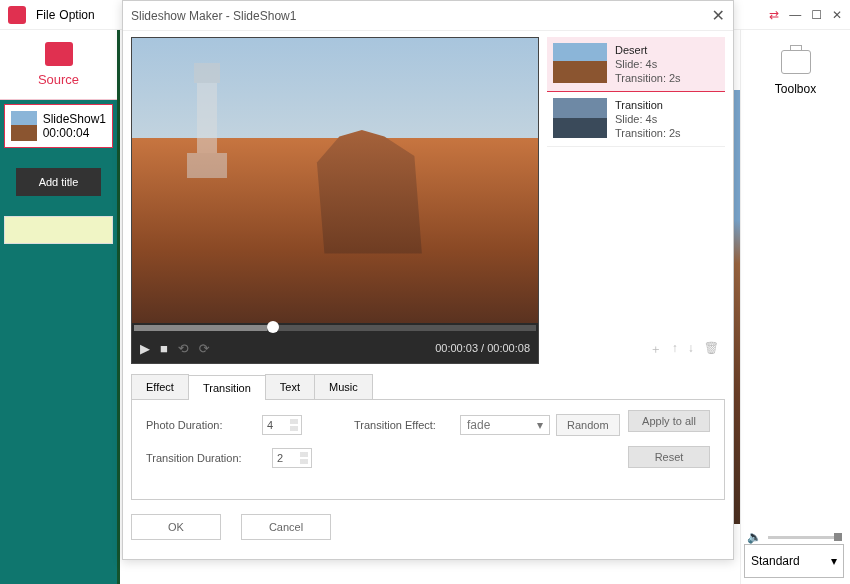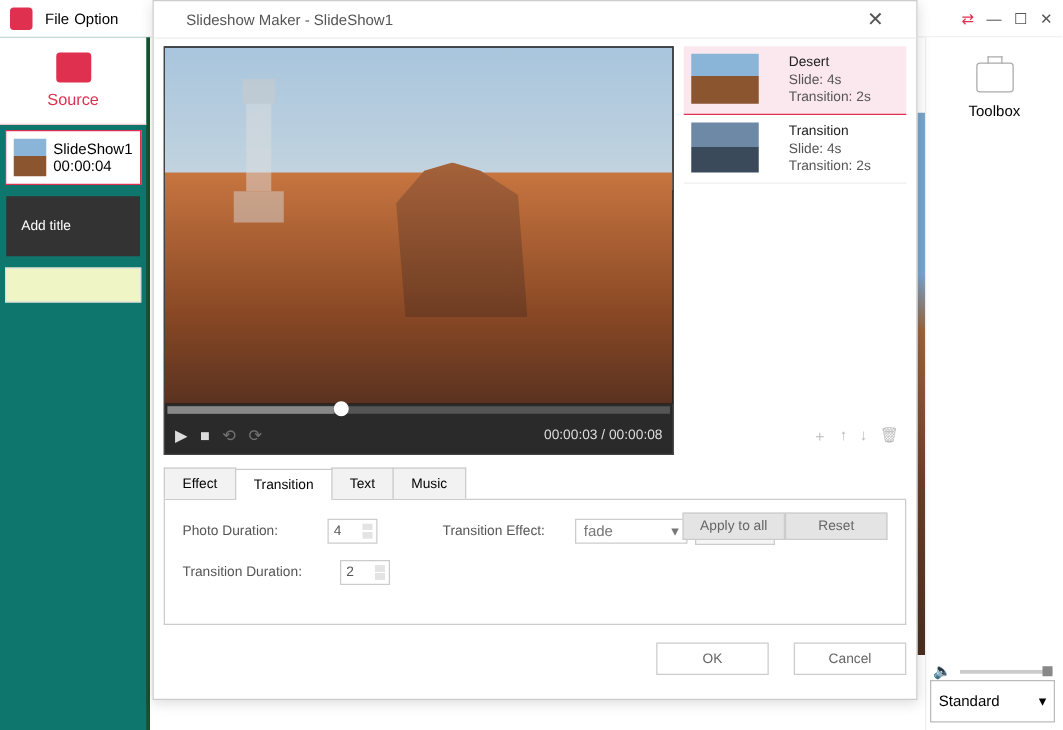--- a/index.html
+++ b/index.html
@@ -13,76 +13,76 @@
 .main{display:flex;height:554px}
 .left{width:120px;background:#0f766e;border-right:3px solid #14532d;display:flex;flex-direction:column}
 .source-tab{background:#fff;padding:12px 0;text-align:center;position:relative;border-bottom:1px solid #f0c5d0}
 .source-tab:after{content:"";position:absolute;right:-10px;top:0;bottom:0;width:20px;background:#fff;clip-path:polygon(0 0,50% 50%,0 100%)}
 .source-icon{width:28px;height:24px;background:#e03050;margin:0 auto 6px;border-radius:3px}
 .source-label{color:#e03050;font-size:13px}
 .slide-item{display:flex;padding:6px;border:1px solid #e03050;margin:4px;align-items:center;background:#fff}
 .slide-thumb{width:48px;height:30px;background:linear-gradient(to bottom,#8bb5d8 45%,#8b5530 45%)}
 .slide-meta{margin-left:6px;font-size:11px}
 .slide-meta div{line-height:14px}
-.add-title{margin-top:auto;background:#333;color:#fff;padding:18px 12px;margin:5px;cursor:pointer;font-size:11px}
+.add-title{margin-top:auto;background:#333;color:#fff;padding:8px 12px;margin:16px;text-align:center;cursor:pointer;font-size:11px}
 .bottom-strip{height:28px;background:#f0f5c5;border:1px solid #ddd;margin:4px}
 .center{flex:1;position:relative}
 .right{width:110px;background:#fff;border-left:1px solid #eee;display:flex;flex-direction:column;align-items:center;padding-top:20px}
 .toolbox-icon{width:30px;height:24px;border:1px solid #aaa;border-radius:3px;margin-bottom:8px;position:relative}
 .toolbox-icon:before{content:"";position:absolute;top:-6px;left:8px;right:8px;height:5px;border:1px solid #aaa;border-bottom:none}
 .preview-strip{position:absolute;right:0;top:60px;width:96px;bottom:60px;background:#000;overflow:hidden}
 .preview-strip-inner{height:100%;background:linear-gradient(to bottom,#7aa5cc 30%,#9a6540 40%,#6b3f28 70%,#4a2f20)}
 .volume-row{position:absolute;bottom:40px;right:8px;display:flex;align-items:center;gap:6px;width:95px}
 .volume-row .track{flex:1;height:3px;background:#ccc;position:relative}
 .volume-row .handle{position:absolute;right:0;top:-3px;width:8px;height:8px;background:#888}
 .quality-sel{position:absolute;bottom:6px;right:6px;width:100px;height:22px;border:1px solid #bbb;display:flex;align-items:center;padding:16px 6px;justify-content:space-between;cursor:pointer;font-size:11px}
 
 .modal{position:absolute;left:122px;top:0;width:612px;height:560px;background:#fff;border:1px solid #ccc;box-shadow:0 2px 10px rgba(0,0,0,.15);z-index:10;display:flex;flex-direction:column}
-.modal-title{height:30px;display:flex;align-items:center;padding:0 26px;border-bottom:1px solid #eee;color:#555}
+.modal-title{height:30px;display:flex;align-items:center;padding:0 8px;border-bottom:1px solid #eee;color:#555}
 .modal-title .close{margin-left:auto;cursor:pointer;font-size:16px;color:#555}
 .modal-body{flex:1;display:flex;flex-direction:column;padding:6px 8px}
 .top-row{display:flex;gap:8px}
 .player{width:408px;background:#2a2a2a;border:1px solid #444}
 .player-canvas{height:285px;position:relative;overflow:hidden;background:#000}
 .sky{position:absolute;top:0;left:0;right:0;height:40%;background:linear-gradient(#a8c5dd,#c5d5df)}
 .mesa{position:absolute;bottom:0;left:0;right:0;height:65%;background:linear-gradient(#c77540,#8a4925 60%,#5a3220)}
 .butte{position:absolute;left:40%;top:30%;width:150px;height:130px;background:linear-gradient(#a8643c,#6e3c22);clip-path:polygon(20% 100%,15% 30%,30% 10%,45% 5%,60% 10%,80% 25%,85% 100%)}
 .lighthouse{position:absolute;left:55px;top:25px;width:40px;height:100px;opacity:.5}
 .lighthouse .tower{width:20px;height:70px;background:#ddd;margin:0 auto}
 .lighthouse .top{width:26px;height:20px;background:#ccc;margin:0 auto}
 .lighthouse .house{width:40px;height:25px;background:#d5d5d5}
 .seek{height:6px;background:#555;position:relative;margin:2px}
 .seek .fill{position:absolute;left:0;top:0;bottom:0;width:33%;background:#888}
 .seek .dot{position:absolute;left:33%;top:-4px;width:12px;height:12px;background:#fff;border-radius:50%}
 .controls{height:30px;display:flex;align-items:center;padding:0 8px;gap:10px;color:#ccc}
 .controls .time{margin-left:auto;font-size:11px;color:#ddd}
 .ctrl-btn{cursor:pointer;color:#ddd;font-size:13px}
 .playlist{flex:1;display:flex;flex-direction:column}
-.pl-item{display:flex;padding:6px;gap:24px;border-bottom:1px solid #eee;cursor:pointer}
+.pl-item{display:flex;padding:6px;gap:8px;border-bottom:1px solid #eee;cursor:pointer}
 .pl-item.active{background:#fbe8ee;border-bottom:1px solid #e03050}
 .pl-thumb{width:54px;height:40px;background:linear-gradient(#8bb5d8 45%,#8b5530 45%)}
 .pl-thumb.lh{background:linear-gradient(#6e89a5 50%,#3a4a5a 50%)}
 .pl-meta div{font-size:11px;line-height:14px;color:#555}
 .pl-meta .name{color:#222}
 .pl-actions{margin-top:auto;display:flex;justify-content:flex-end;gap:10px;padding:6px;color:#bbb}
 .pl-actions span{cursor:pointer}
 .tabs{display:flex;margin-top:10px;border-bottom:1px solid #ccc}
 .tab{padding:6px 14px;border:1px solid #ccc;border-bottom:none;background:#f2f2f2;cursor:pointer;font-size:11px;margin-right:-1px}
 .tab.active{background:#fff;position:relative;top:1px}
 .panel{border:1px solid #ccc;border-top:none;padding:14px;height:100px;position:relative}
 .field-row{display:flex;align-items:center;gap:6px;margin-bottom:12px}
 .field-row label{width:110px;color:#555;font-size:11px}
 .field-row.second label{width:120px}
 .spin{width:40px;height:20px;border:1px solid #ccc;display:flex;align-items:center;padding:0 4px;font-size:11px;color:#555;position:relative}
 .spin:after{content:"";position:absolute;right:3px;top:3px;bottom:3px;width:8px;background:linear-gradient(#bbb 45%,transparent 45%,transparent 55%,#bbb 55%);opacity:.4}
 .sel{width:90px;height:20px;border:1px solid #ccc;display:flex;align-items:center;padding:0 6px;font-size:11px;color:#777;justify-content:space-between;cursor:pointer}
 .btn{height:22px;border:1px solid #ccc;background:#f5f5f5;padding:0 10px;cursor:pointer;font-size:11px;color:#666;display:inline-flex;align-items:center}
-.side-btns{position:absolute;right:14px;top:10px;display:flex;flex-direction:row;gap:0}
+.side-btns{position:absolute;right:14px;top:10px;display:flex;flex-direction:column;gap:14px}
 .side-btns .btn{width:82px;justify-content:center;background:#e4e4e4}
-.footer-btns{display:flex;justify-content:flex-end;gap:20px;padding:14px 0 6px}
+.footer-btns{display:flex;justify-content:flex-start;gap:20px;padding:14px 0 6px}
 .footer-btns .btn{width:90px;height:26px;justify-content:center;background:#fff}
 </style>
 </head>
 <body>
 
 <div class="titlebar">
   <div class="logo"></div>
   <div class="menu">
     <span>File</span>
     <span>Option</span>

